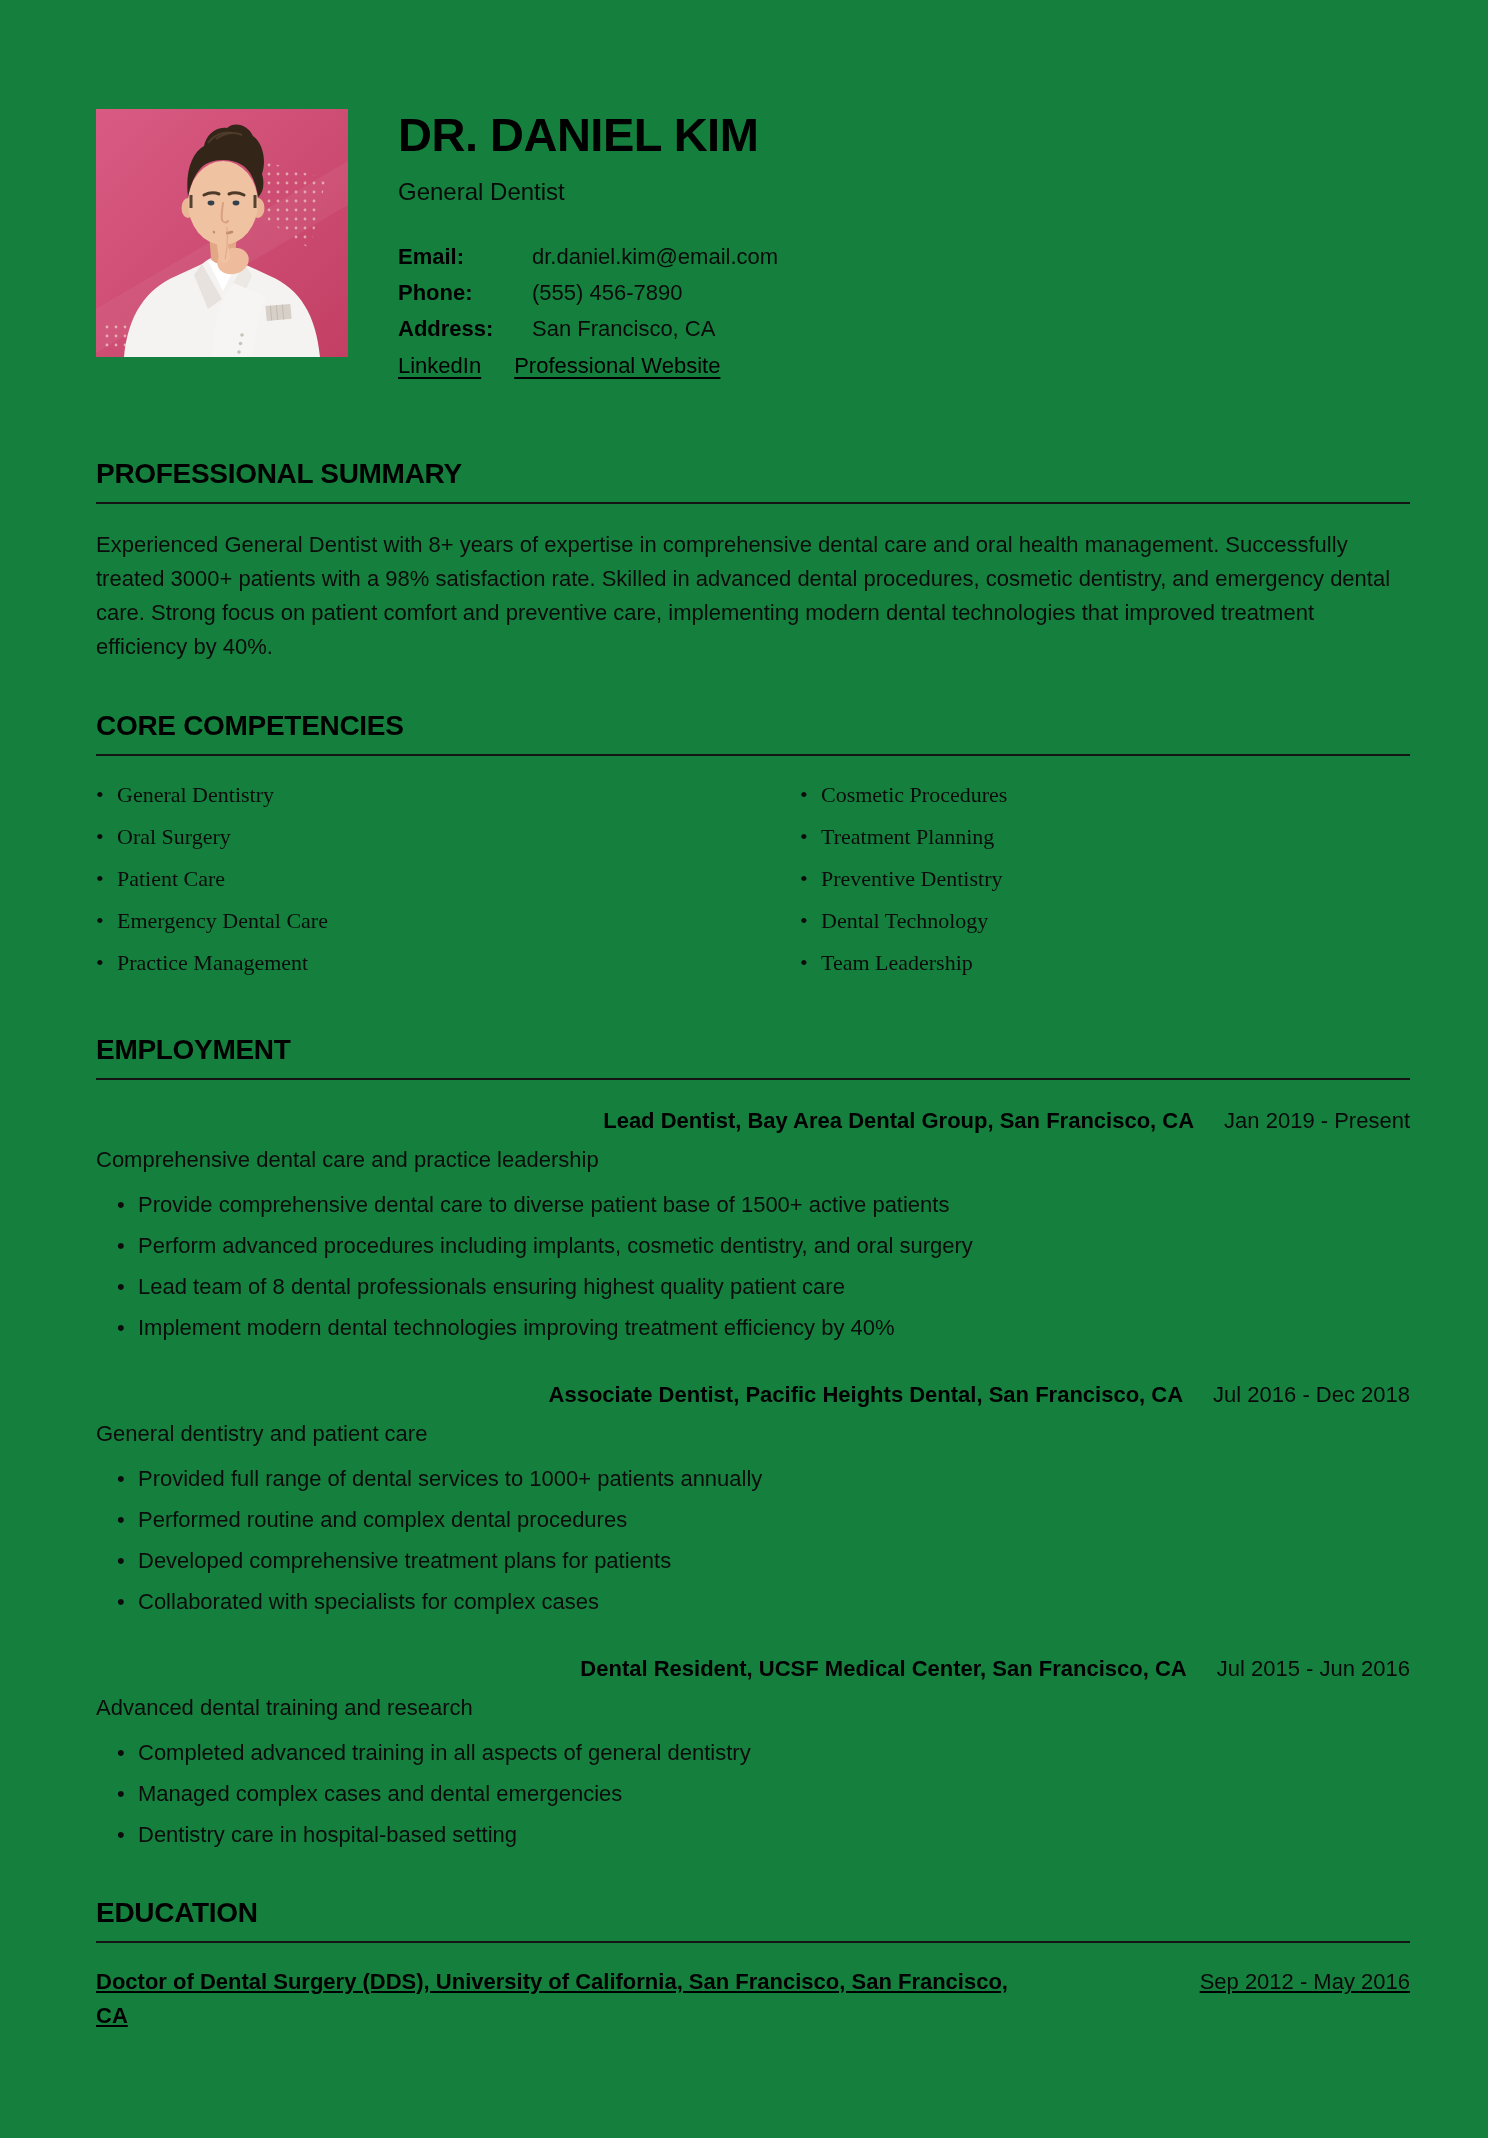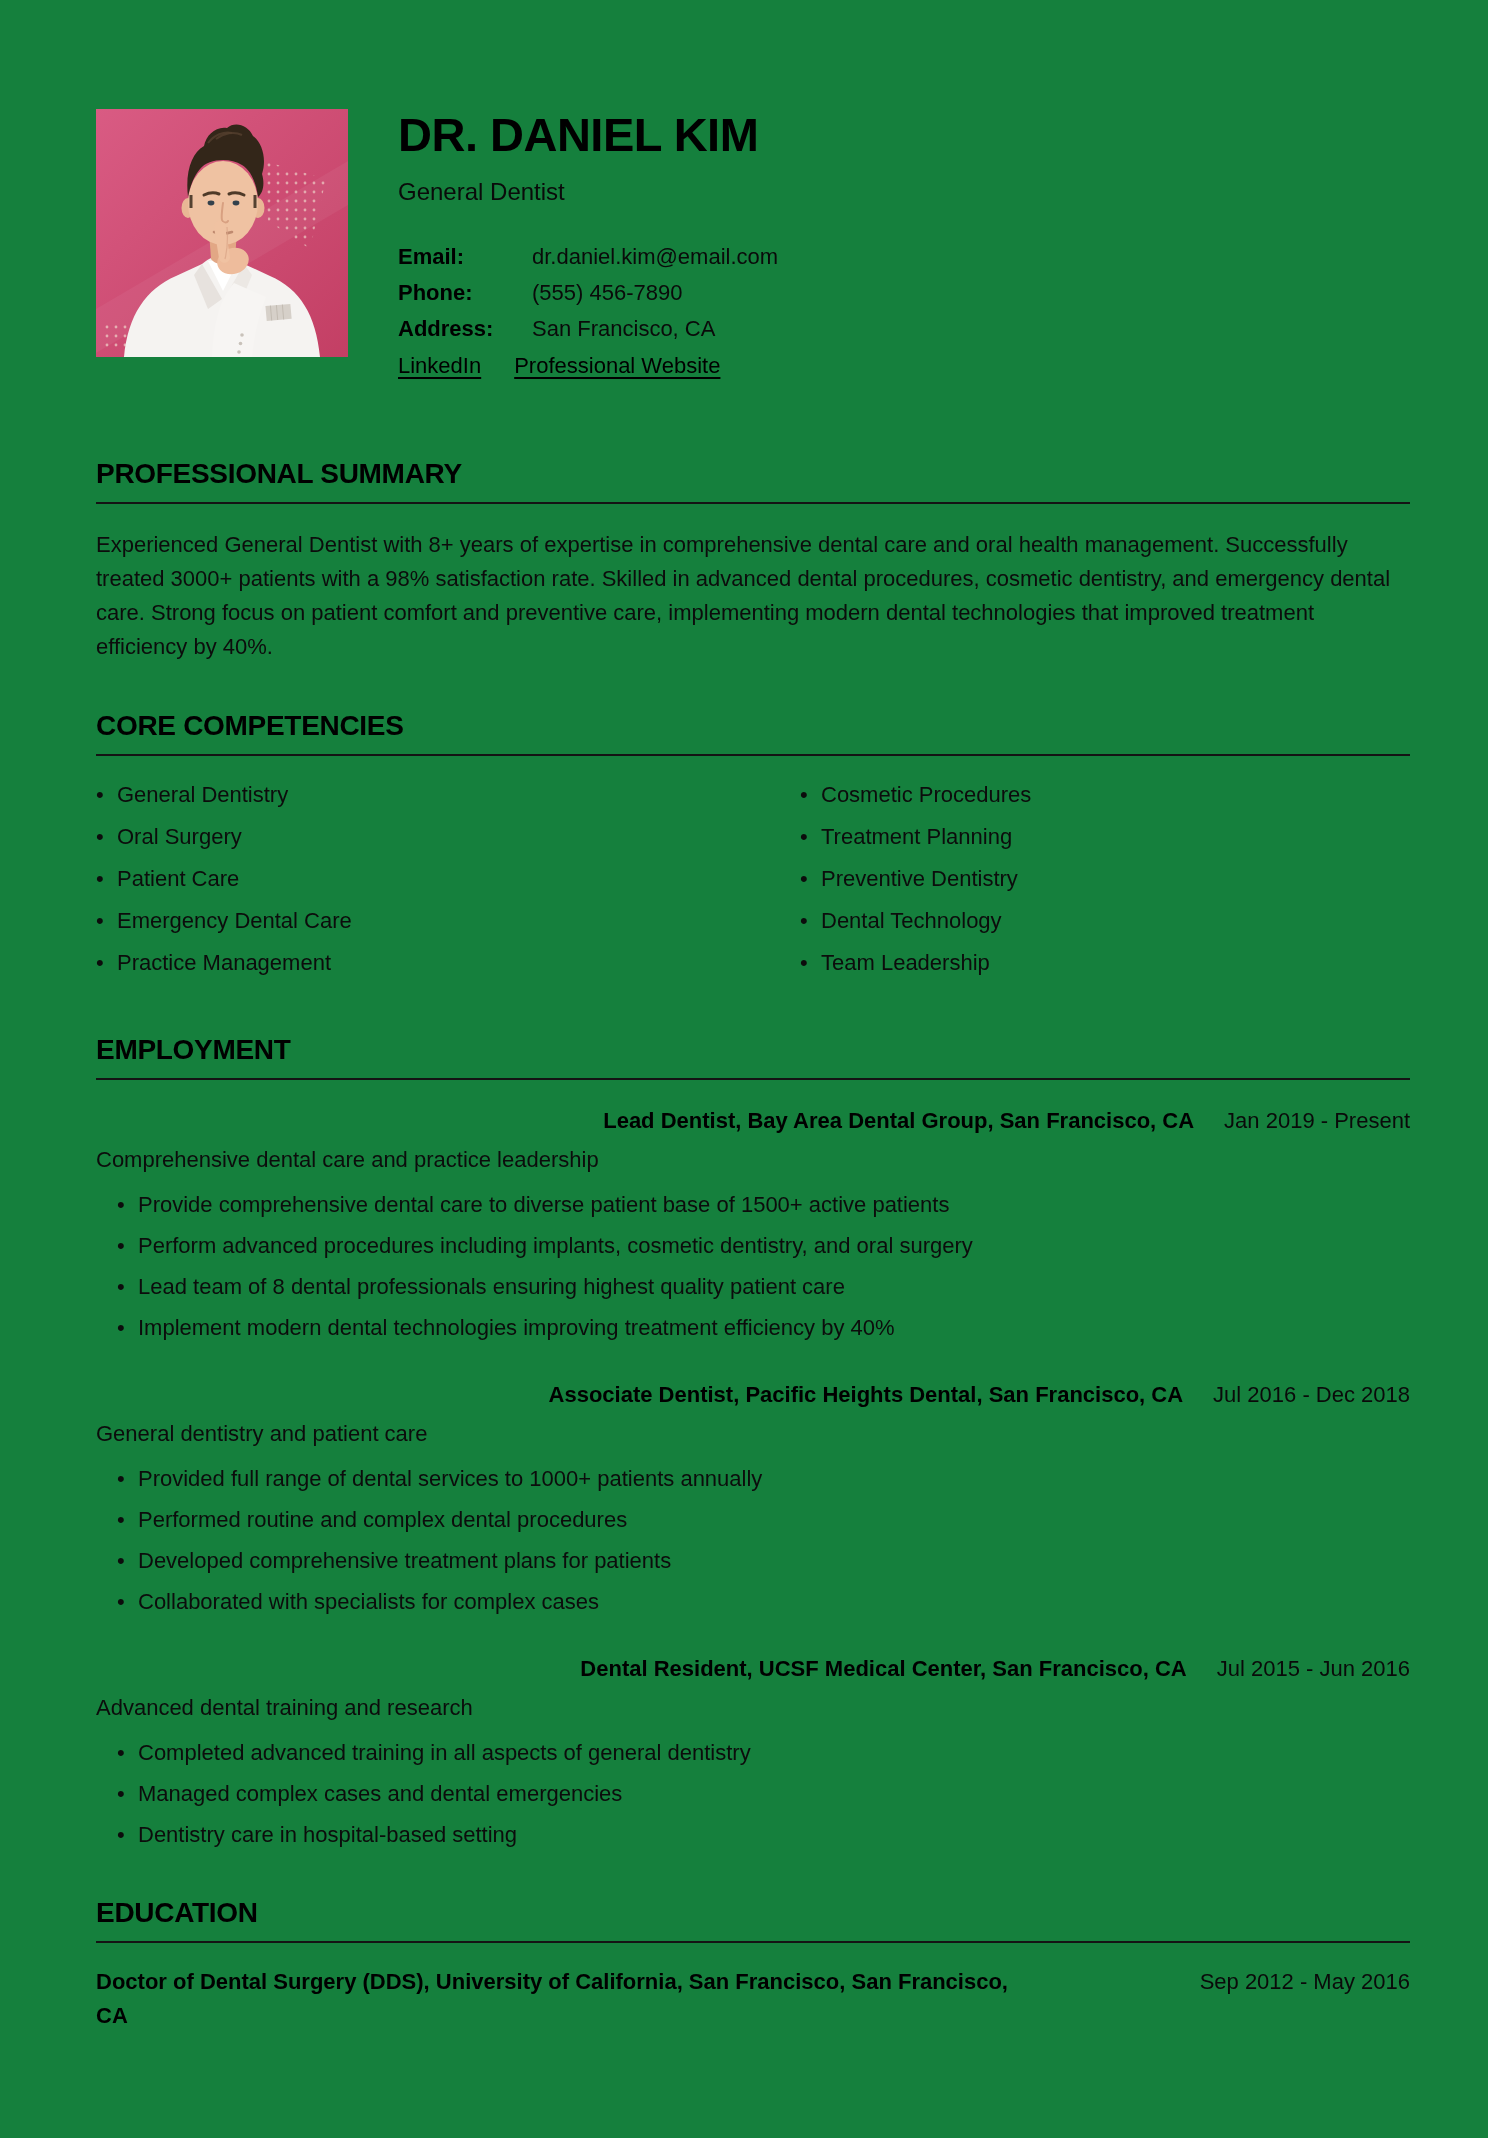--- a/index.html
+++ b/index.html
@@ -25,38 +25,38 @@
 
   
   .section { margin-bottom:46px; }
   .sec-heading {
     margin:0; font-size:28px; font-weight:700; letter-spacing:-0.3px;
     line-height:32px; padding-bottom:12px; border-bottom:2.5px solid #141414;
   }
   .summary-text { margin:24px 0 0; font-size:22px; line-height:34px; color:#0c0c0c; }
 
   
-  .comp-grid { display:grid; grid-template-columns:704px auto; margin-top:22px; }
+  .comp-grid { display:grid; grid-template-columns:704px auto; margin-top:22px;font-family:Liberation Serif, serif; }
   ul.bullets { list-style:none; margin:0; padding:0; font-size:22px; line-height:33px; color:#0c0c0c; }
   ul.comp-col li { position:relative; padding-left:21px; margin-bottom:9px; }
   ul.comp-col li::before { content:"•"; position:absolute; left:0; }
 
   
   .job { margin-top:24px; }
   .job + .job { margin-top:34px; }
   .job-head { display:flex; justify-content:flex-end; align-items:baseline; gap:30px; }
   .job-title { margin:0; font-size:22px; font-weight:700; line-height:33px; }
   .job-dates { font-size:22px; line-height:33px; white-space:nowrap; color:#0a0a0a; }
   .job-sub { margin:6px 0 0; font-size:22px; line-height:33px; color:#0c0c0c; }
   ul.job-bullets { margin-top:12px; padding-left:21px; }
   ul.job-bullets li { position:relative; padding-left:21px; margin-bottom:8px; }
   ul.job-bullets li::before { content:"•"; position:absolute; left:0; }
 
   
-  .edu-row { display:flex; justify-content:space-between; align-items:flex-start; gap:40px; margin-top:22px; }
+  .edu-row { display:flex; justify-content:space-between; align-items:flex-start; gap:40px; margin-top:22px;text-decoration:underline; }
   .edu-degree { margin:0; font-size:22px; font-weight:700; line-height:34px; max-width:930px; }
   .edu-dates { font-size:22px; line-height:34px; white-space:nowrap; color:#0a0a0a; }
 </style>
 </head>
 <body>
 
 <div class="page">
 
   <header class="header">
     <div class="photo">

